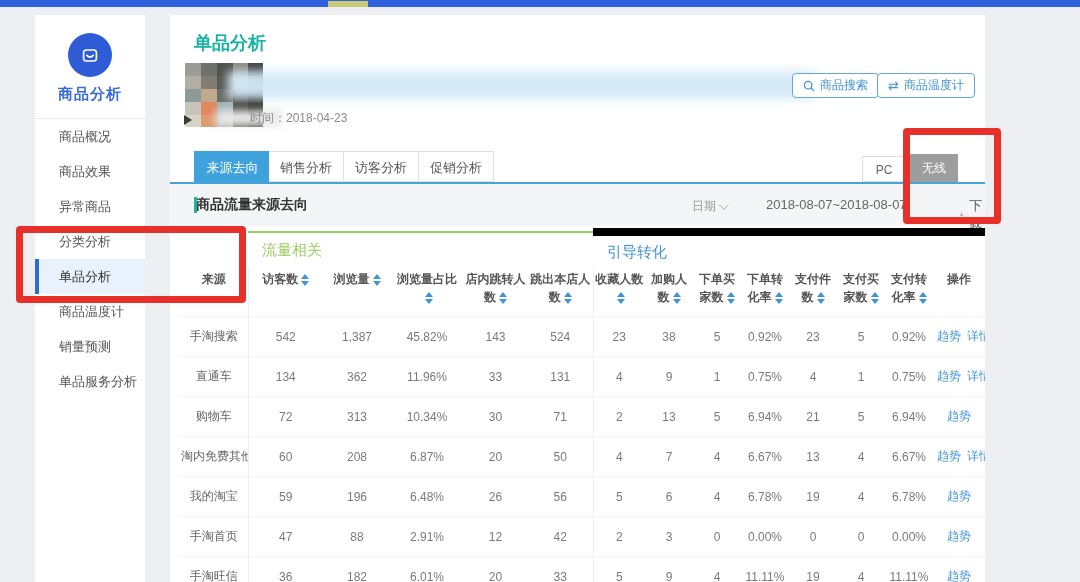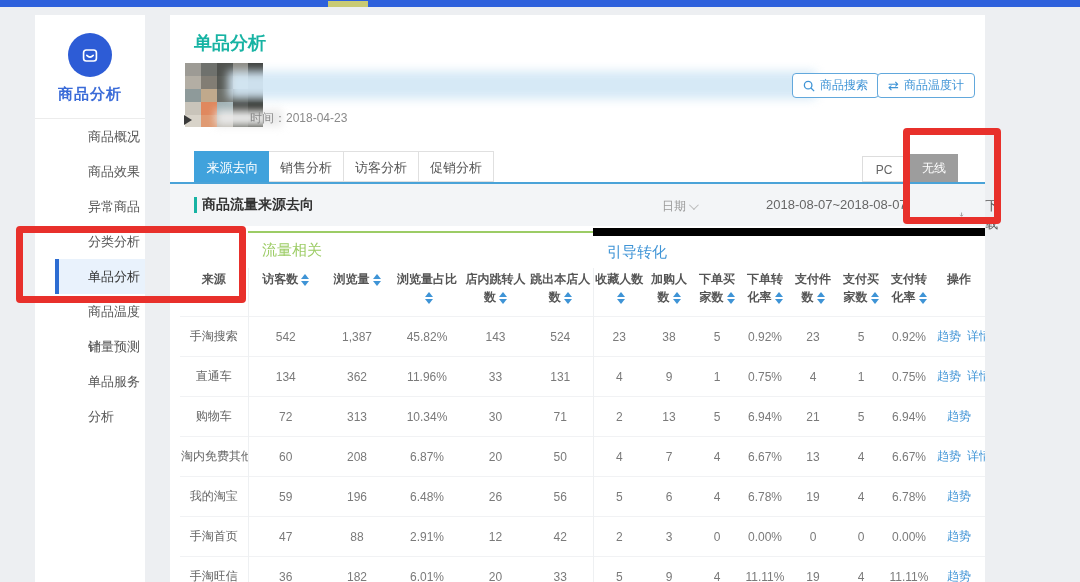--- a/index.html
+++ b/index.html
@@ -11,21 +11,21 @@
   #topbar-thumb{position:absolute;left:328px;top:1px;width:40px;height:6px;background:#c9ca74;}
 
   
   #sidebar{position:absolute;left:35px;top:15px;width:110px;height:567px;background:#fff;}
   #main{position:absolute;left:170px;top:15px;width:815px;height:567px;background:#fff;}
 
   
   .side-icon{width:44px;height:44px;border-radius:50%;background:#2d5cd6;margin:18px auto 8px;display:flex;align-items:center;justify-content:center;}
   .side-title{text-align:center;color:#3a6bd8;font-size:15px;font-weight:bold;letter-spacing:1px;}
   .side-divider{border-bottom:1px solid #ececec;margin-top:14px;}
-  .side-item{height:35px;line-height:35px;padding-left:33px;font-size:13px;color:#555;cursor:pointer;position:relative;margin-left:20px;}
+  .side-item{height:35px;line-height:35px;padding-left:24px;font-size:13px;color:#555;cursor:pointer;position:relative;}
   .side-item.active{background:#e9f2fc;color:#333;}
   .side-item.active::before{content:"";position:absolute;left:0;top:0;bottom:0;width:4px;background:#2d6dd2;}
 
   
   .page-title{position:absolute;left:24px;top:16px;font-size:18px;font-weight:bold;color:#17b3a3;}
   .mosaic{position:absolute;left:15px;top:48px;width:78px;height:64px;}
   .blur-bar{position:absolute;left:58px;top:56px;width:588px;height:28px;background:#d4e8f6;filter:blur(5px);opacity:.95;}
   .blur-chip{position:absolute;left:46px;top:95px;width:66px;height:16px;background:#e9e9e9;filter:blur(4px);}
   .play-tri{position:absolute;left:14px;top:100px;width:0;height:0;border-top:5px solid transparent;border-bottom:5px solid transparent;border-left:8px solid #3a3a3a;}
   .time-text{position:absolute;left:80px;top:95px;font-size:12px;color:#8a8a8a;text-align:center;}
@@ -39,26 +39,26 @@
   #tabs{position:absolute;left:24px;top:136px;display:flex;}
   .tab{width:75px;height:31px;line-height:31px;text-align:center;font-size:13px;color:#555;background:#fff;border:1px solid #e0e0e0;border-left:none;cursor:pointer;box-sizing:border-box;}
   .tab:first-child{border-left:3px solid #c2410c;}
   .tab.active{background:#40a2dc;color:#fff;border-color:#40a2dc;}
   #btn-pc{position:absolute;left:692px;top:141px;width:44px;height:26px;line-height:26px;text-align:center;background:#fff;border:1px solid #ddd;color:#666;font-size:12px;cursor:pointer;box-sizing:border-box;}
   #btn-wireless{position:absolute;left:740px;top:139px;width:48px;height:28px;line-height:28px;text-align:center;background:#9d9d9d;color:#fff;font-size:12px;cursor:pointer;}
   .tab-underline{position:absolute;left:0;top:167px;width:815px;height:2px;background:#4aa3d8;}
 
   
   .strip{position:absolute;left:0;top:169px;width:815px;height:42px;background:#f3f5f7;}
-  .strip-title{position:absolute;left:24px;top:12px;font-size:14px;font-weight:bold;color:#333;padding-left:8px;}
+  .strip-title{position:absolute;left:24px;top:12px;font-size:14px;font-weight:bold;color:#333;padding-left:2px;}
   .strip-title::before{content:"";position:absolute;left:0;top:1px;bottom:1px;width:3px;background:#17b3a3;}
-  .date-label{position:absolute;left:492px;top:14px;font-size:12px;color:#999;cursor:pointer;}
+  .date-label{position:absolute;left:522px;top:14px;font-size:12px;color:#999;cursor:pointer;}
   .caret{display:inline-block;margin-left:3px;width:6px;height:6px;border-right:1px solid #bbb;border-bottom:1px solid #bbb;transform:rotate(45deg) translateY(-2px);}
   .date-range{position:absolute;left:596px;top:13px;font-size:13px;color:#666;cursor:pointer;}
-  .download{position:absolute;left:788px;top:13px;font-size:13px;color:#555;cursor:pointer;display:flex;align-items:center;gap:20px;}
+  .download{position:absolute;left:788px;top:13px;font-size:13px;color:#555;cursor:pointer;display:flex;align-items:center;gap:4px;}
 
   
   #flow-table{position:absolute;left:10px;top:213px;border-collapse:collapse;table-layout:fixed;width:805px;background:#fff;}
   #flow-table td,#flow-table th{overflow:hidden;}
   tr.group-row td{height:30px;vertical-align:middle;text-align:left;font-size:15px;padding-left:14px;}
   td.g-traffic{color:#9ccc65;border-top:2px solid #9ccc65;}
   td.g-conv{color:#3f94d6;border-top:8px solid #000000;}
   #flow-table th{font-size:12px;color:#555;font-weight:bold;text-align:center;padding:2px 1px 10px;vertical-align:top;line-height:1.5;height:36px;}
   #flow-table td.val,#flow-table td.src,#flow-table td.ops{font-size:12px;color:#7a7a7a;text-align:center;padding:11px 1px;border-top:1px solid #f1f2f4;white-space:nowrap;}
   #flow-table td.src{color:#666;}

